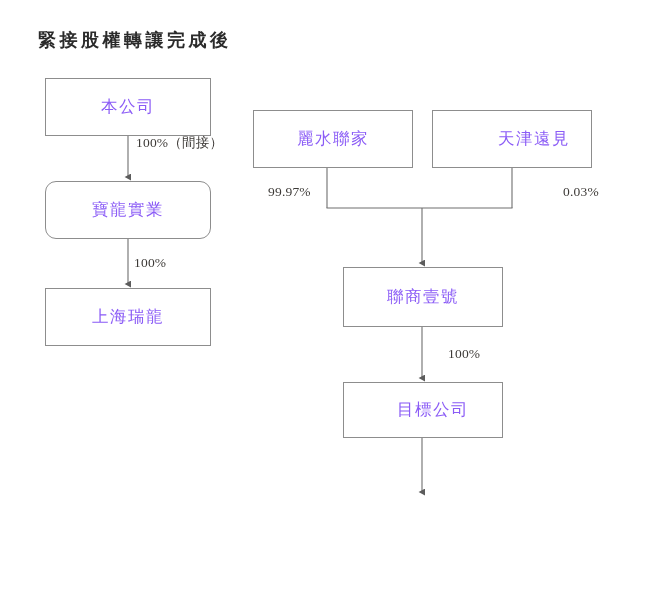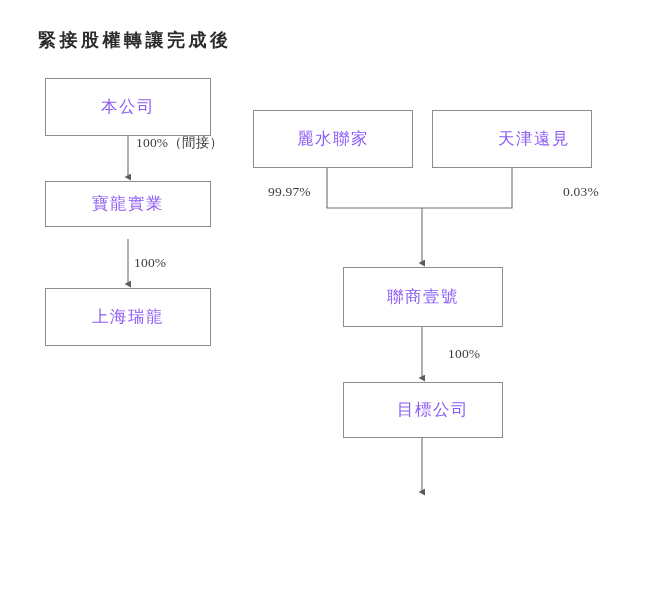--- a/index.html
+++ b/index.html
@@ -97,21 +97,21 @@
 
     <line x1="422" y1="327" x2="422" y2="378" stroke="#6e6e6e" stroke-width="1.1" marker-end="url(#arrowhead)"></line>
 
     <line x1="422" y1="438" x2="422" y2="492" stroke="#6e6e6e" stroke-width="1.1" marker-end="url(#arrowhead)"></line>
   </svg>
 
   <div class="node" style="left:45px; top:78px; width:166px; height:58px;">
     <span>本公司</span>
   </div>
 
-  <div class="node" style="left:45px; top:181px; width:166px; height:46px;">
+  <div class="node" style="left:45px; top:181px; width:166px; height:58px;border-radius:11px;">
     <span>寶龍實業</span>
   </div>
 
   <div class="node" style="left:45px; top:288px; width:166px; height:58px;">
     <span>上海瑞龍</span>
   </div>
 
   <div class="node" style="left:253px; top:110px; width:160px; height:58px;">
     <span>麗水聯家</span>
   </div>

